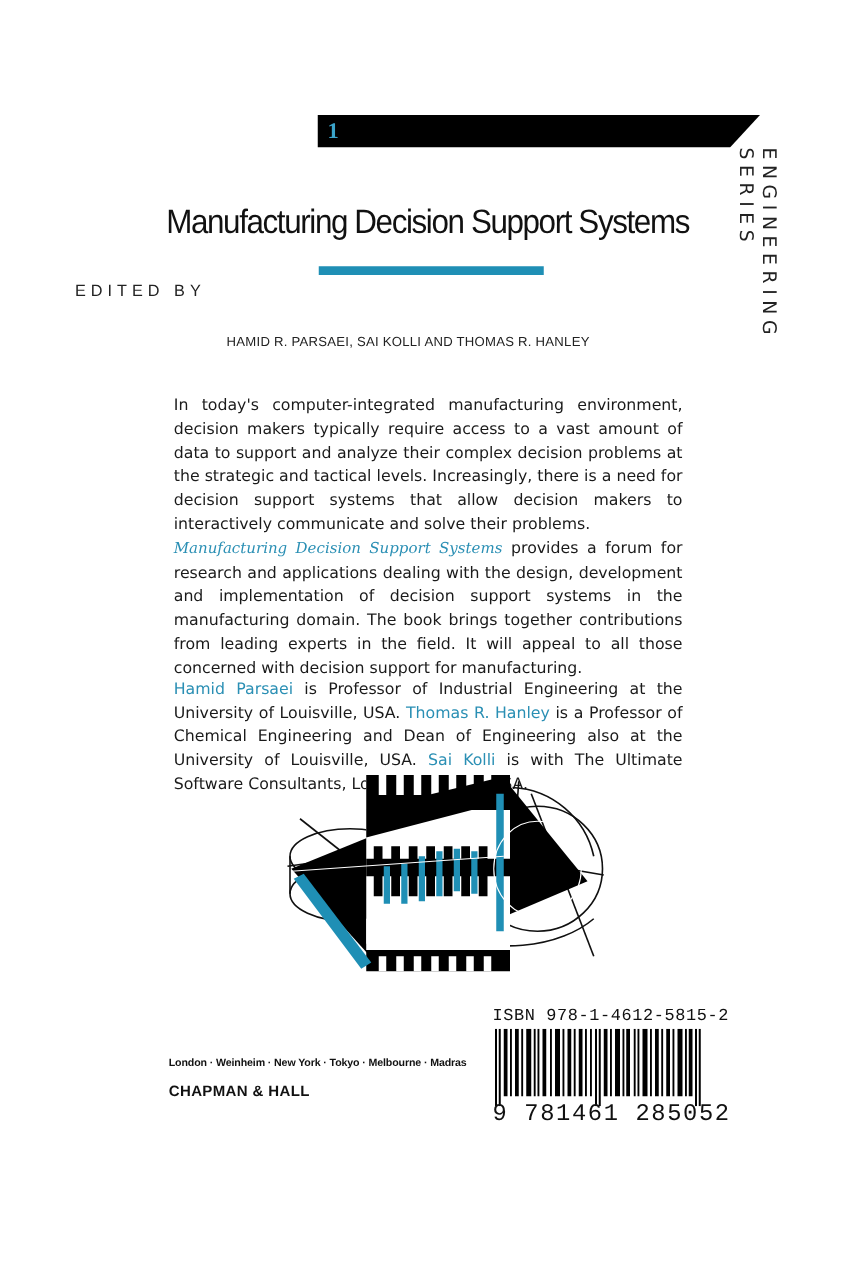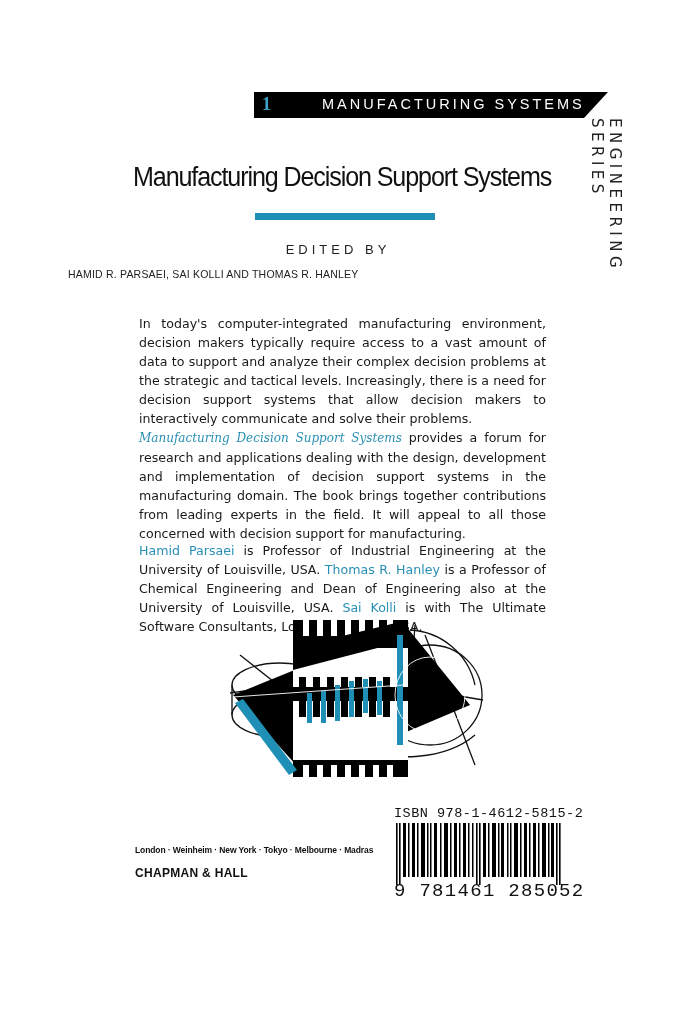--- a/index.html
+++ b/index.html
@@ -5,23 +5,23 @@
   html, body { margin:0; padding:0; }
   body { width:680px; height:1020px; background:#ffffff; position:relative; overflow:hidden; font-family:"Liberation Sans", sans-serif; color:#1a1a1a; }
   .banner { position:absolute; left:254px; top:92px; width:354px; height:26px; }
   .banner svg { position:absolute; left:0; top:0; }
   .banner-num { position:absolute; left:8px; top:2px; font-family:"Liberation Serif", serif; font-weight:bold; font-size:18px; color:#3aa3c9; }
   .banner-title { position:absolute; left:68px; top:4px; font-family:"Liberation Sans", sans-serif; font-size:14.5px; letter-spacing:3px; color:#ffffff; }
   .series { position:absolute; left:588px; top:118px; width:30px; height:220px; }
   .series span { position:absolute; left:0; top:0; writing-mode:vertical-rl; font-size:15px; letter-spacing:4.5px; color:#222; font-family:"DejaVu Sans", sans-serif; }
   .title { position:absolute; left:133px; top:162px; width:420px; font-family:"Liberation Sans", sans-serif; font-size:27px; letter-spacing:-1.2px; color:#111; transform:scaleX(0.93); transform-origin:left; white-space:nowrap; }
   .rule { position:absolute; left:255px; top:213px; width:180px; height:7px; background:#1f8fb5; }
-  .edited { position:absolute; left:0; width:616px; top:240px; text-align:center; }
+  .edited { position:absolute; left:0; width:616px; top:224px; }
   .edited span { margin-left:60px; font-size:13px; letter-spacing:4px; color:#222; }
-  .editors { position:absolute; left:0; width:585px; top:264px; }
+  .editors { position:absolute; left:0; width:585px; top:264px; text-align:center; }
   .editors span { margin-left:68px; font-size:10.5px; letter-spacing:0.2px; color:#222; }
   .para { position:absolute; left:139px; width:407px; font-family:"DejaVu Sans", sans-serif; font-size:12.6px; line-height:19px; text-align:justify; color:#1a1a1a; }
   .para .hl { color:#2a8fb4;margin-top:24px; }
   .para .hl-it { color:#2a8fb4; font-style:italic; font-family:"DejaVu Serif", serif; font-size:12px; }
   .p1 { top:314px; }
   .p2 { top:428px; }
   .p3 { top:541px; }
   .logo { position:absolute; left:225px; top:615px; width:265px; height:165px; }
   .publisher { position:absolute; left:135px; top:866px; font-weight:bold; font-size:12px; letter-spacing:0.3px; color:#111; }
   .cities { position:absolute; left:135px; top:845px; font-size:8.5px; font-weight:bold; color:#111; letter-spacing:-0.1px; }
@@ -30,21 +30,20 @@
   .isbn-digits { position:absolute; left:394px; top:880px; font-family:Liberation Mono, monospace; font-size:19px; color:#111; letter-spacing:1.3px; }
 </style>
 </head>
 <body>
 
 <div class="banner">
   <svg width="354" height="26">
     <polygon points="0,0 354,0 330,26 0,26" fill="#000"></polygon>
   </svg>
   <span class="banner-num">1</span>
-  <span class="banner-title">MANUFACTURING SYSTEMS</span>
 </div>
 
 <div class="series">
   <span>ENGINEERING SERIES</span>
 </div>
 
 <div class="title">Manufacturing Decision Support Systems</div>
 <div class="rule"></div>
 <div class="edited"><span>EDITED BY</span></div>
 <div class="editors"><span>HAMID R. PARSAEI, SAI KOLLI AND THOMAS R. HANLEY</span></div>

